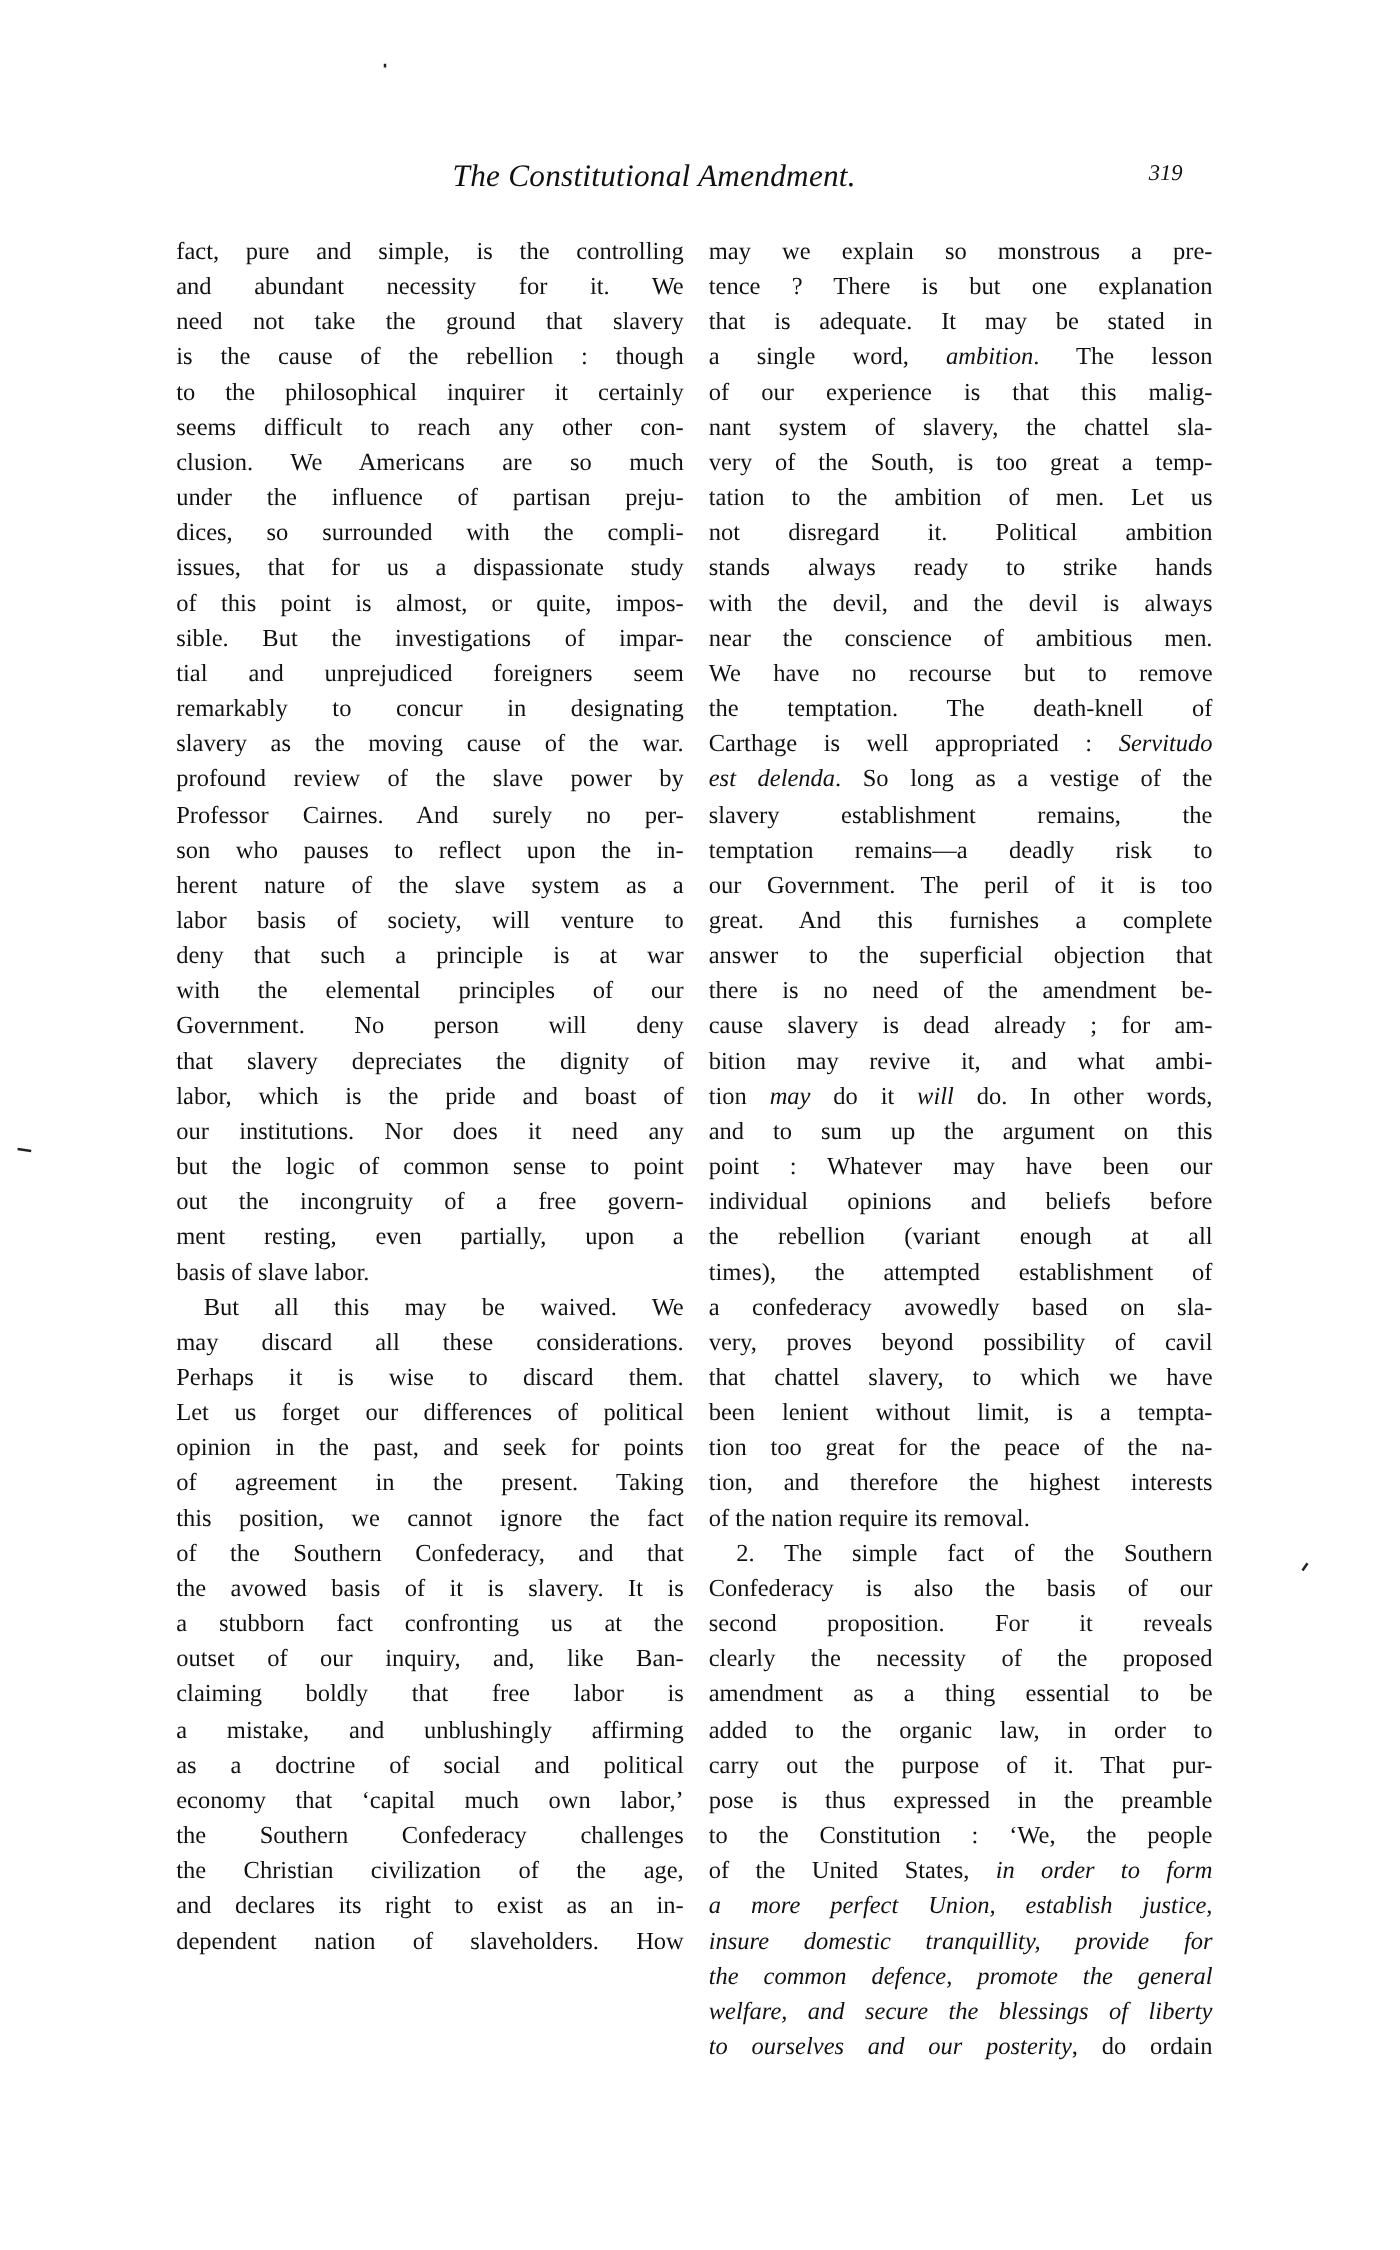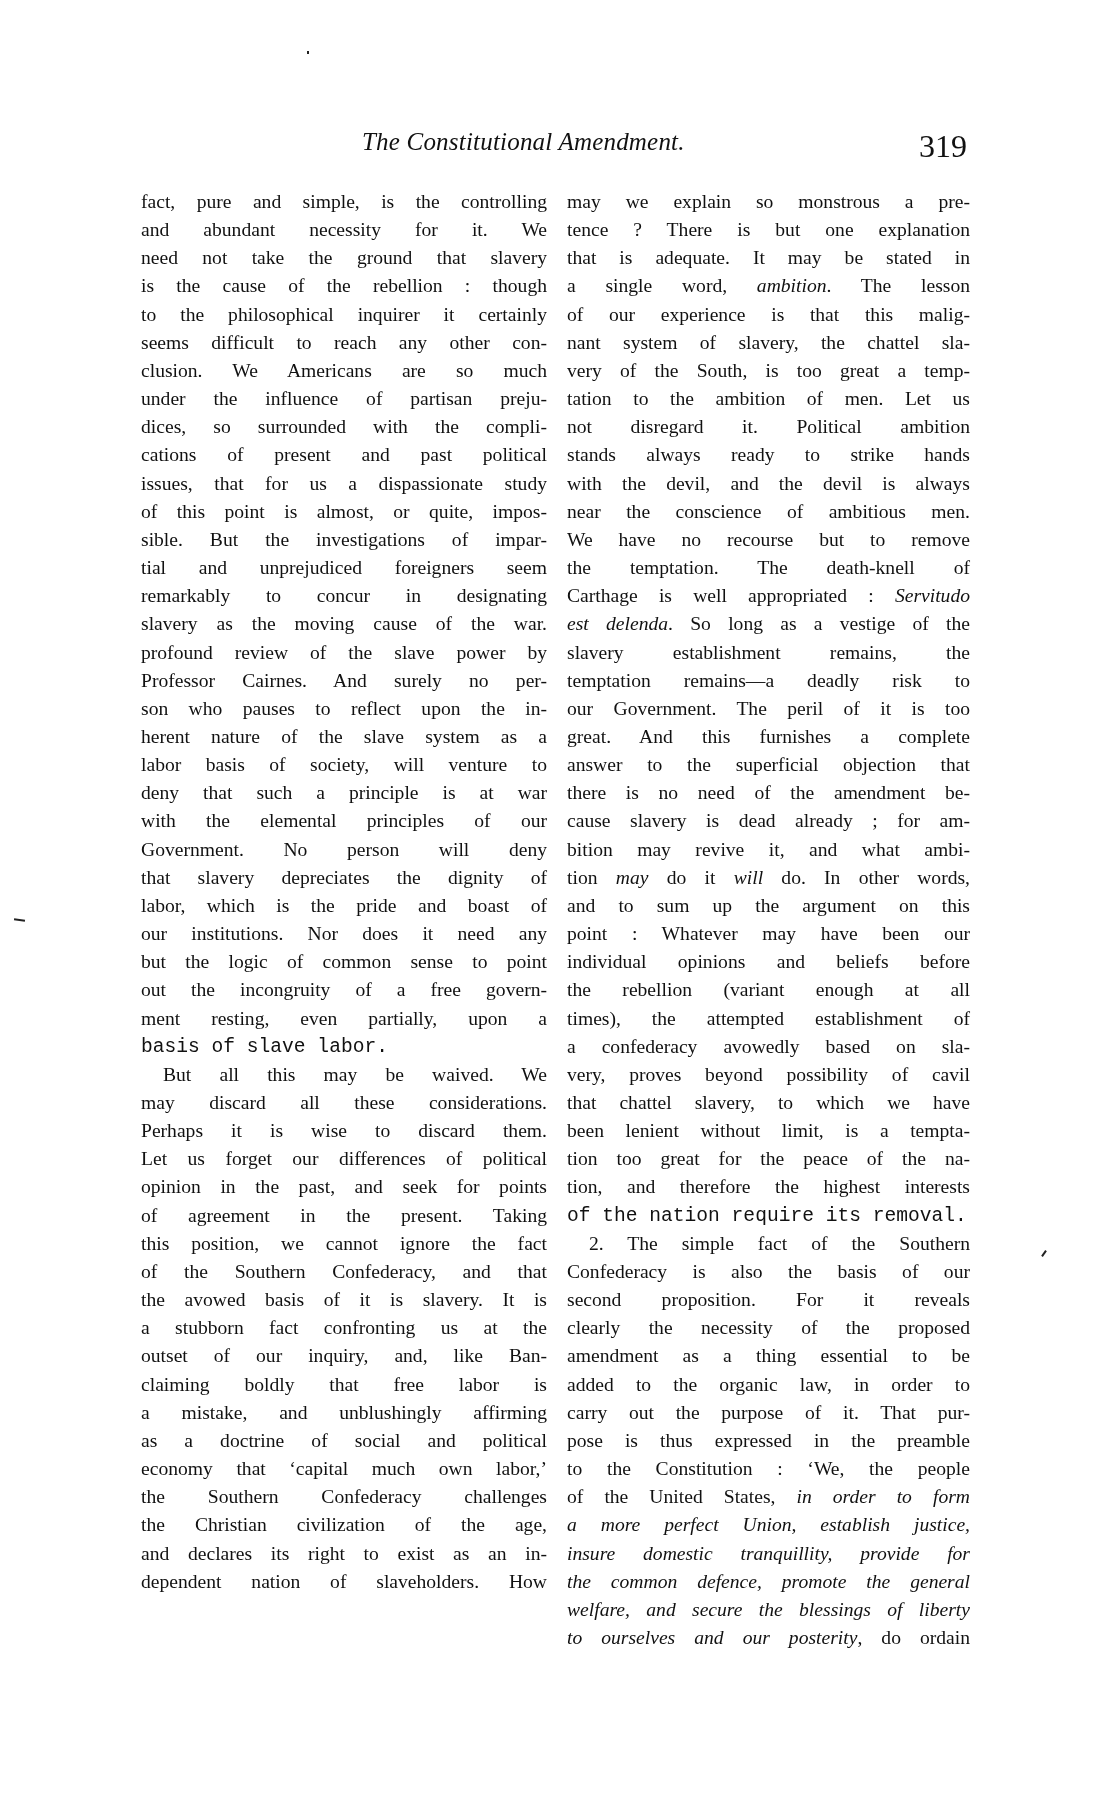--- a/index.html
+++ b/index.html
@@ -2,27 +2,27 @@
 <html><head>
 <meta charset="utf-8">
 <style>
   html, body { margin:0; padding:0; background:#ffffff; }
   body { width:1120px; height:1800px; position:relative; overflow:hidden;
          font-family:"Liberation Serif","DejaVu Serif",serif; color:#111; }
   .page { position:absolute; left:0; top:0; width:1120px; height:1800px; background:#fff;padding-left:25px; }
   .running-head { position:absolute; top:128px; left:0; width:1120px; height:30px; }
   .rh-title { position:absolute; left:362px; top:0; font-style:italic; font-size:25px;
               letter-spacing:0.2px; white-space:nowrap; }
-  .rh-page { position:absolute; left:919px; top:0; font-size:32px; white-space:nowrap; }
+  .rh-page { position:absolute; left:919px; top:0; font-size:18px; white-space:nowrap;font-style:italic; }
   .col { position:absolute; top:188px; width:406px; }
   .col.left { left:141px; }
   .col.right { left:567px; width:403px; }
   .line { display:block; height:28.16px; line-height:28.16px; font-size:19.6px;
           text-align:justify; text-align-last:justify; white-space:nowrap; overflow:visible; }
-  .line.last { text-align-last:left;font-family:Liberation Mono, monospace; }
+  .line.last { text-align-last:left; }
   .line.indent { text-indent:22px; }
   .line span.it { font-style:italic; }
   .mark { position:absolute; background:#222; }
   .dot-top { left:307px; top:51px; width:2px; height:3px; }
   .dash-left { left:14px; top:919px; width:11px; height:2px; transform:rotate(8deg); }
   .tick-right { left:1043px; top:1250px; width:2px; height:7px; transform:rotate(35deg); }
 </style>
 </head>
 <body>
 
@@ -40,21 +40,20 @@
   <div class="col left">
       <div class="line"><span>fact, pure and simple, is the controlling</span></div>
       <div class="line"><span>and abundant necessity for it. We</span></div>
       <div class="line"><span>need not take the ground that slavery</span></div>
       <div class="line"><span>is the cause of the rebellion : though</span></div>
       <div class="line"><span>to the philosophical inquirer it certainly</span></div>
       <div class="line"><span>seems difficult to reach any other con-</span></div>
       <div class="line"><span>clusion. We Americans are so much</span></div>
       <div class="line"><span>under the influence of partisan preju-</span></div>
       <div class="line"><span>dices, so surrounded with the compli-</span></div>
-      <div class="line"><span>cations of present and past political</span></div>
       <div class="line"><span>issues, that for us a dispassionate study</span></div>
       <div class="line"><span>of this point is almost, or quite, impos-</span></div>
       <div class="line"><span>sible. But the investigations of impar-</span></div>
       <div class="line"><span>tial and unprejudiced foreigners seem</span></div>
       <div class="line"><span>remarkably to concur in designating</span></div>
       <div class="line"><span>slavery as the moving cause of the war.</span></div>
       <div class="line"><span>profound review of the slave power by</span></div>
       <div class="line"><span>Professor Cairnes. And surely no per-</span></div>
       <div class="line"><span>son who pauses to reflect upon the in-</span></div>
       <div class="line"><span>herent nature of the slave system as a</span></div>

